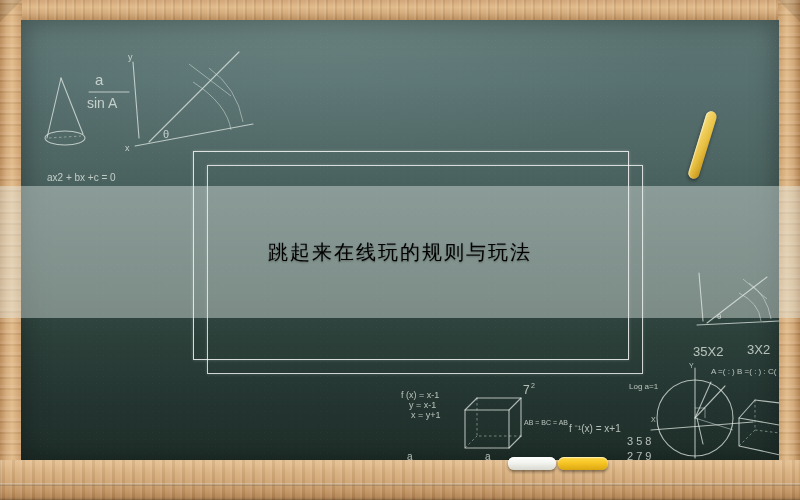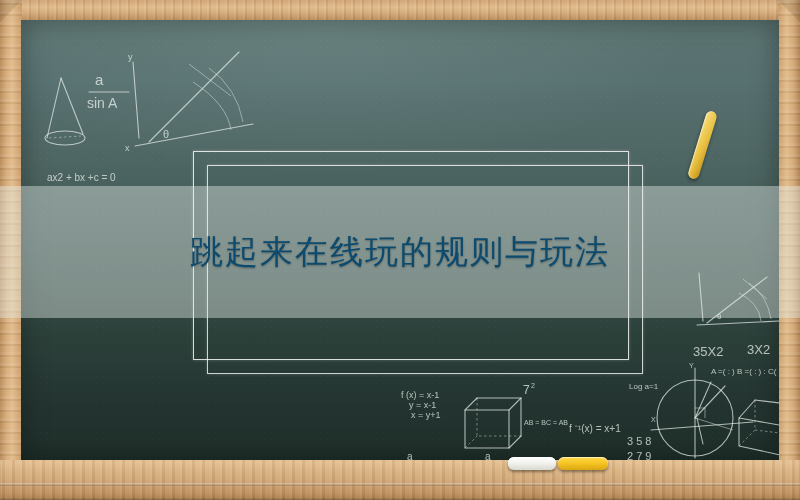--- a/index.html
+++ b/index.html
@@ -132,22 +132,22 @@
     box-shadow:0 2px 3px rgba(0,0,0,.4), inset 0 1px 1px rgba(255,255,255,.6);
   }
 
   
   .title-band{
     position:absolute;left:0;top:186px;width:800px;height:132px;
     background:rgba(232,239,234,.42);
     display:flex;align-items:center;justify-content:center;
   }
   .title-text{
-    color:#0c4a6e;
-    font-size:33px;
+    color:#000000;
+    font-size:20px;
     letter-spacing:2px;
     font-family:"DejaVu Sans","Liberation Sans",sans-serif;
     text-shadow:0 1px 2px rgba(0,0,0,.30);
     white-space:nowrap;
   }
 </style>
 </head>
 <body>
 
 <div id="stage">

